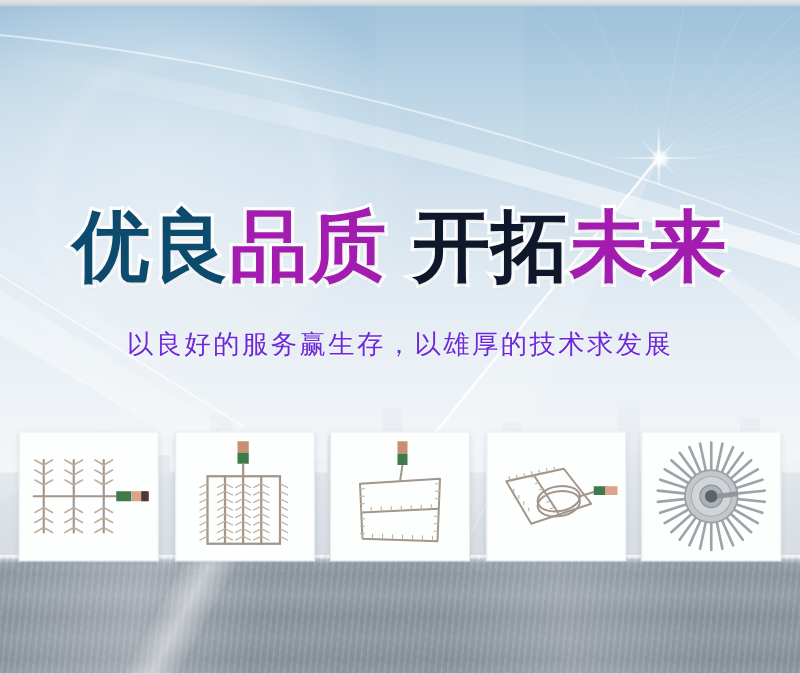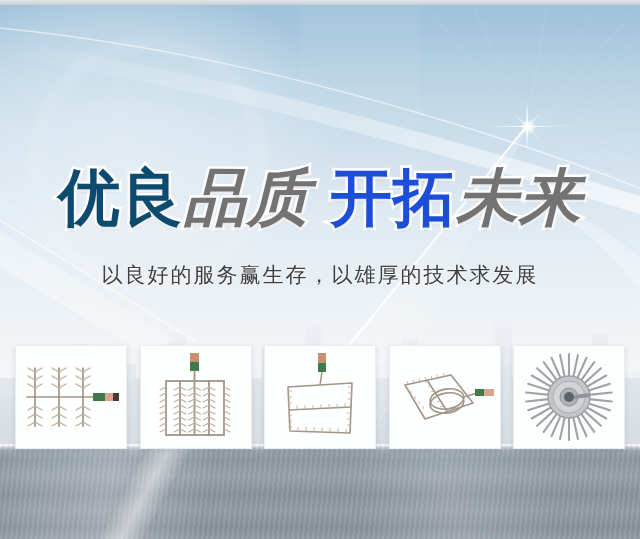--- a/index.html
+++ b/index.html
@@ -122,34 +122,34 @@
   }
   .headline span {
     display: inline-block;
     -webkit-text-stroke: 5px #ffffff;
     paint-order: stroke fill;
     text-shadow:
       0 0 2px rgba(255,255,255,0.95),
       0 2px 3px rgba(80,100,120,0.20);
   }
   .hl-blue   { color: #0c4a6e; }
-  .hl-black  { color: #737373; font-style: italic; }
-  .hl-orange { color: #1d4ed8; }
+  .hl-black  { color: #a21caf; }
+  .hl-orange { color: #0f172a; }
   .hl-gap    { display: inline-block; width: 20px; }
 
   
   .subtitle {
     position: absolute;
     left: 0; top: 260px;
     width: 640px;
     text-align: center;
     z-index: 20;
     font-size: 21px;
     line-height: 30px;
-    color: #404040;
+    color: #6d28d9;
     letter-spacing: 2px;
     white-space: nowrap;
     text-shadow: 0 1px 1px rgba(255,255,255,0.85);
     font-family: Liberation Serif, serif;
   }
 
   
   .ground {
     position: absolute;
     left: 0; top: 444px;

